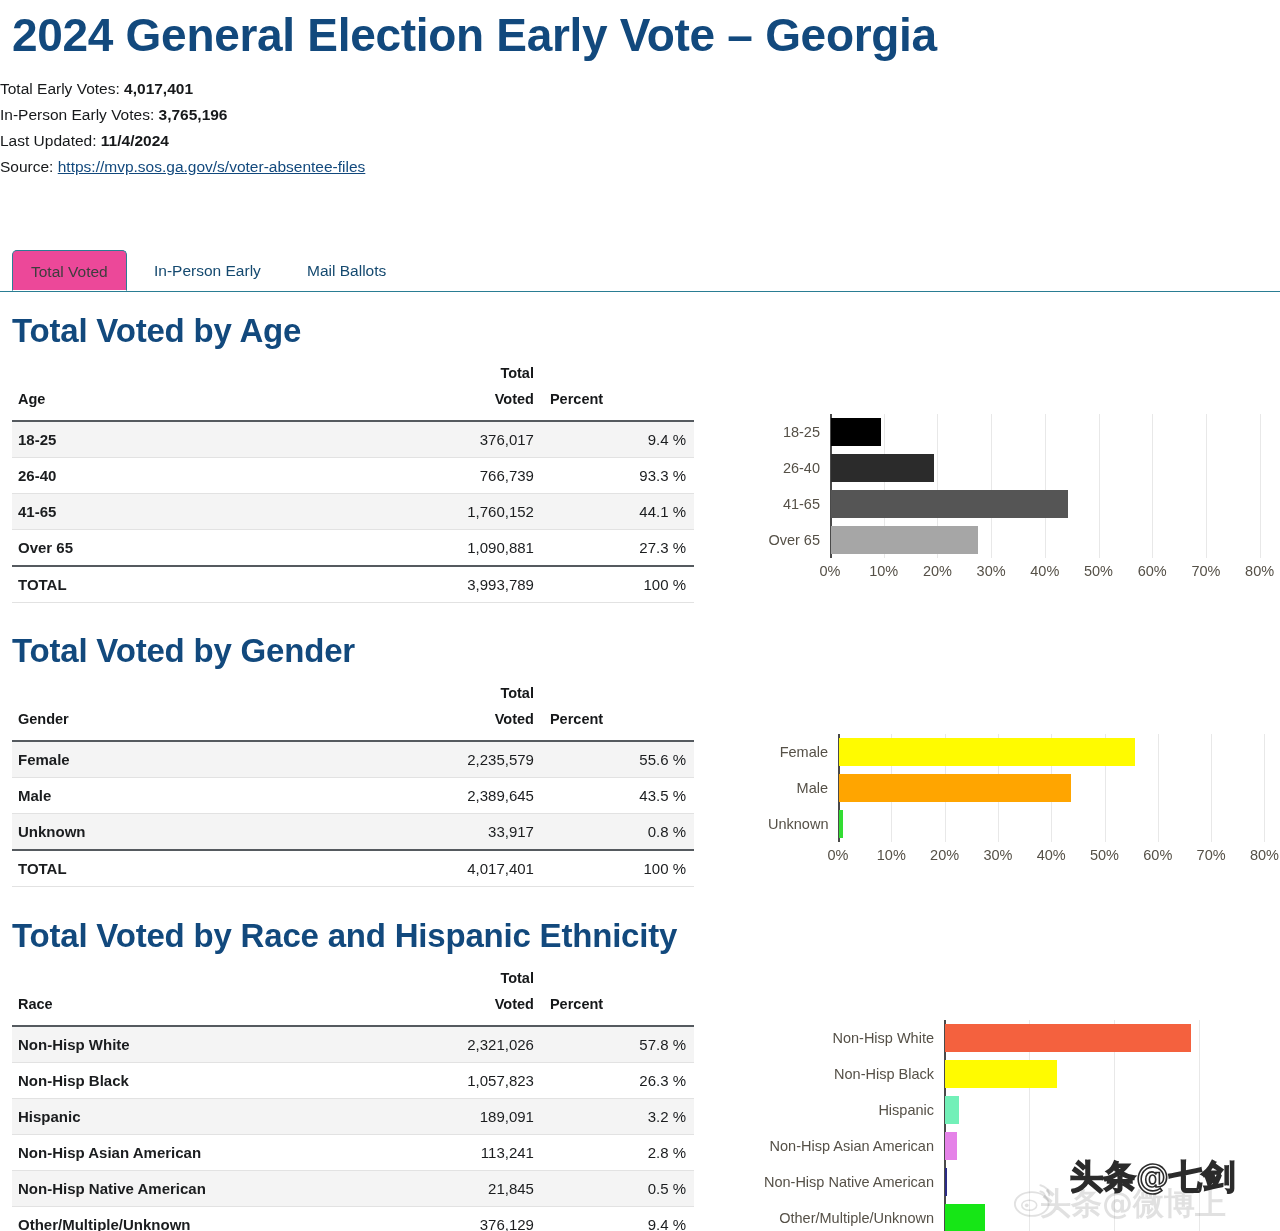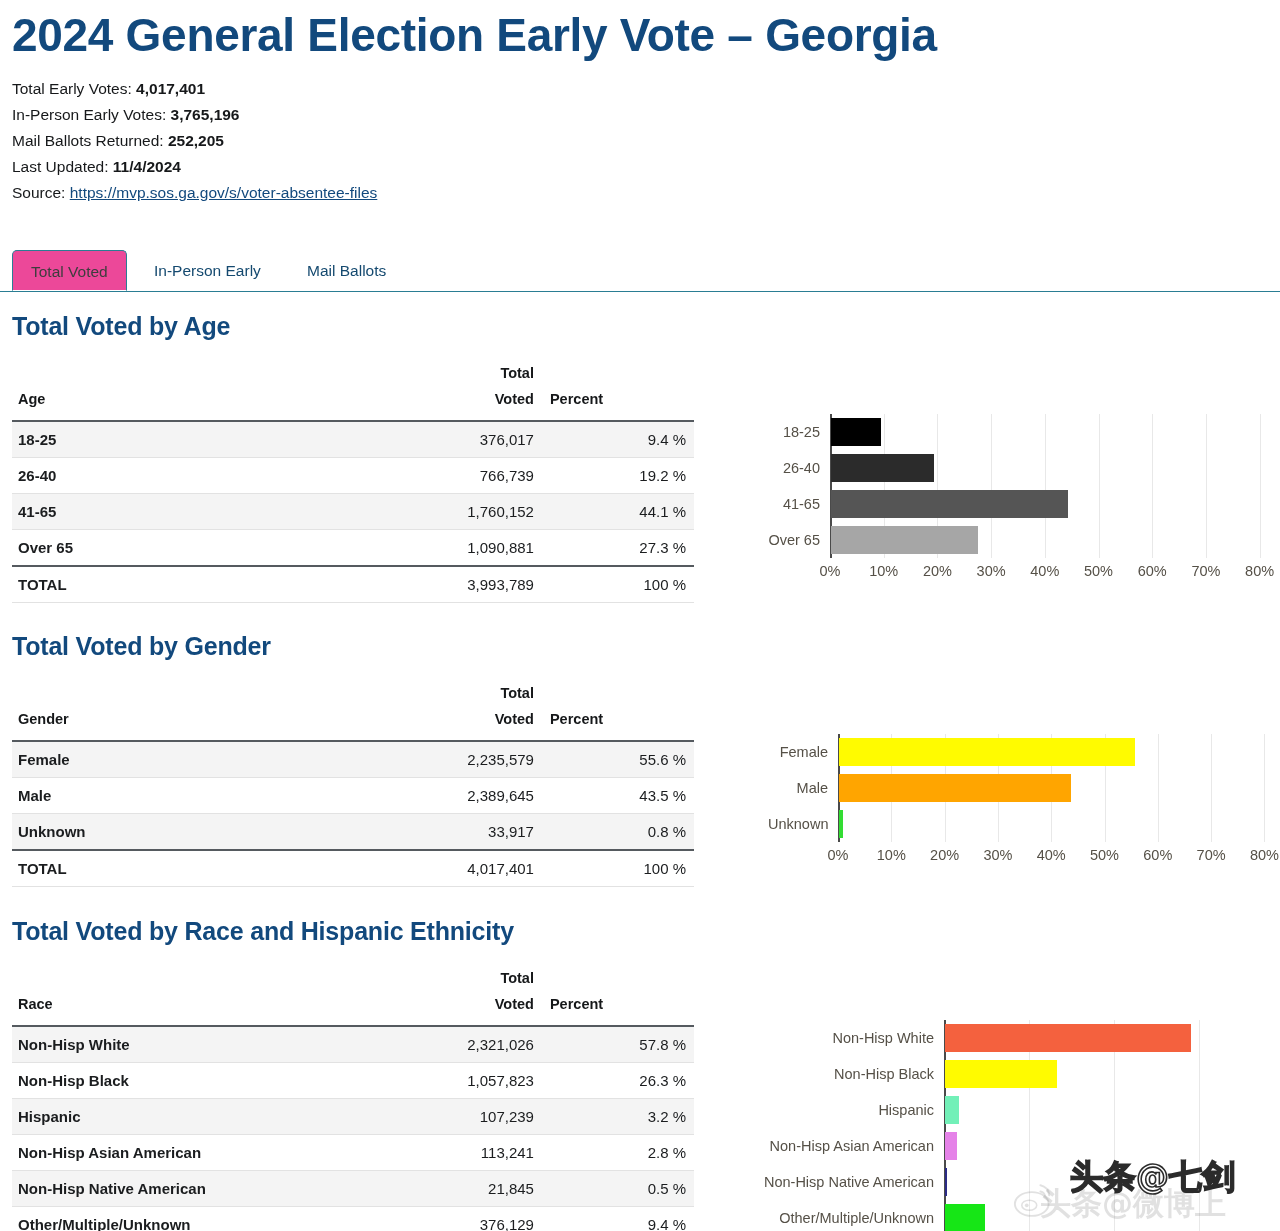--- a/index.html
+++ b/index.html
@@ -23,21 +23,21 @@
     left: 12px;
     top: 8px;
     font-size: 46px;
     font-weight: bold;
     color: #12497d;
     letter-spacing: -0.3px;
     white-space: nowrap;
   }
   #summary {
     position: absolute;
-    left: 12px;
+    left: 0;
     top: 76px;
     font-size: 15.5px;
     line-height: 26px;
     color: #16181a;
   }
   #summary .row { white-space: nowrap; }
   #summary .val { font-weight: bold; }
   #summary a.src-link {
     color: #12497d;
     font-weight: normal;
@@ -71,21 +71,21 @@
     background: #ec4899;
     border: 1.5px solid #2a7d93;
     border-bottom: 1.5px solid #ffffff;
     border-radius: 5px 5px 0 0;
     z-index: 2;
   }
 
   
   .section-heading {
     position: absolute;
-    font-size: 25px;
+    font-size: 33px;
     font-weight: bold;
     color: #12497d;
     letter-spacing: -0.2px;
     white-space: nowrap;
   }
 
   
   .data-table {
     position: absolute;
     left: 12px;
@@ -210,24 +210,20 @@
 <div id="summary">
   <div class="row">
     <span>Total Early Votes:</span>
     <span class="val">4,017,401</span>
   </div>
   <div class="row">
     <span>In-Person Early Votes:</span>
     <span class="val">3,765,196</span>
   </div>
   <div class="row">
-    <span>Mail Ballots Returned:</span>
-    <span class="val">252,205</span>
-  </div>
-  <div class="row">
     <span>Last Updated:</span>
     <span class="val">11/4/2024</span>
   </div>
   <div class="row">
     <span>Source:</span>
     <a class="src-link" href="#">https://mvp.sos.ga.gov/s/voter-absentee-files</a>
   </div>
 </div>
 
 <div id="tabs">
@@ -257,21 +253,21 @@
   </thead>
   <tbody>
     <tr class="alt">
       <td class="c-label">18-25</td>
       <td class="c-num">376,017</td>
       <td class="c-pct">9.4 %</td>
     </tr>
     <tr>
       <td class="c-label">26-40</td>
       <td class="c-num">766,739</td>
-      <td class="c-pct">19.2 %</td>
+      <td class="c-pct">93.3 %</td>
     </tr>
     <tr class="alt">
       <td class="c-label">41-65</td>
       <td class="c-num">1,760,152</td>
       <td class="c-pct">44.1 %</td>
     </tr>
     <tr>
       <td class="c-label">Over 65</td>
       <td class="c-num">1,090,881</td>
       <td class="c-pct">27.3 %</td>
@@ -412,21 +408,21 @@
       <td class="c-num">2,321,026</td>
       <td class="c-pct">57.8 %</td>
     </tr>
     <tr>
       <td class="c-label">Non-Hisp Black</td>
       <td class="c-num">1,057,823</td>
       <td class="c-pct">26.3 %</td>
     </tr>
     <tr class="alt">
       <td class="c-label">Hispanic</td>
-      <td class="c-num">107,239</td>
+      <td class="c-num">189,091</td>
       <td class="c-pct">3.2 %</td>
     </tr>
     <tr>
       <td class="c-label">Non-Hisp Asian American</td>
       <td class="c-num">113,241</td>
       <td class="c-pct">2.8 %</td>
     </tr>
     <tr class="alt">
       <td class="c-label">Non-Hisp Native American</td>
       <td class="c-num">21,845</td>

